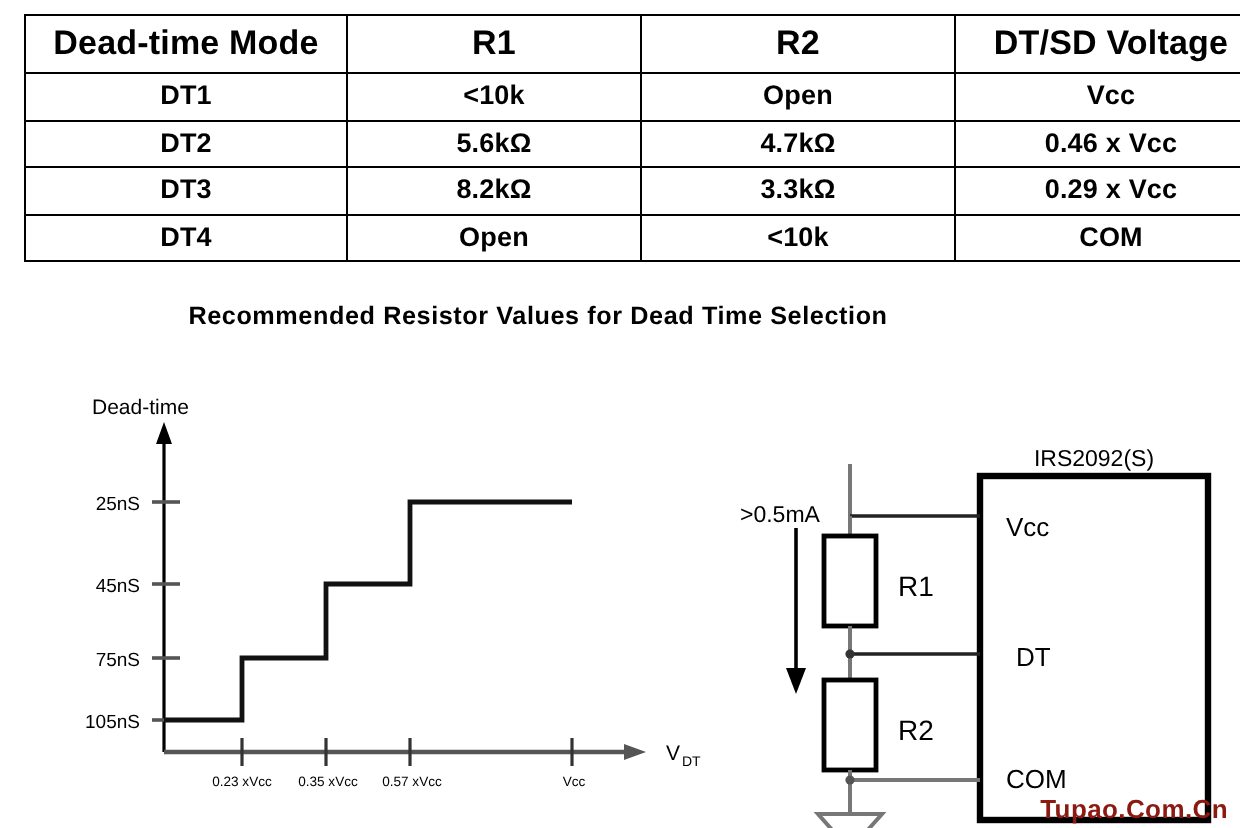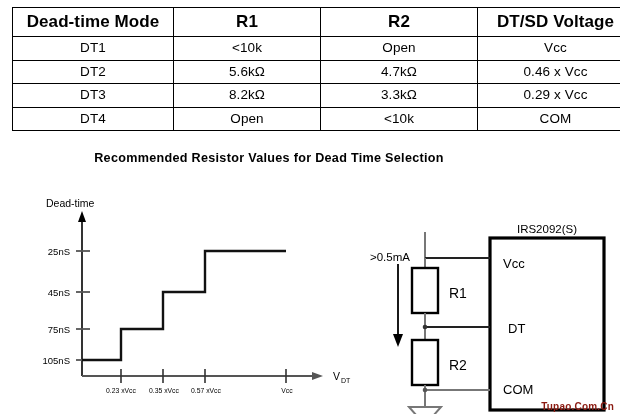--- a/index.html
+++ b/index.html
@@ -25,21 +25,21 @@
     width: 601px;
     border-collapse: collapse;
     table-layout: fixed;
   }
   #dt-table td, #dt-table th {
     border: 1.6px solid #000;
     text-align: center;
     font-size: 13.5px;
     line-height: 1;
     padding: 4px 2px 5px 2px;
-    font-weight: normal;
+    font-weight: bold;
     letter-spacing: 0.1px;
   }
   #dt-table thead th {
     font-weight: bold;
     font-size: 17px;
     padding: 5px 2px 6px 2px;
   }
   .col-mode { width: 156px; }
   .col-r1   { width: 142px; }
   .col-r2   { width: 152px; }
@@ -69,21 +69,21 @@
 
   .svgtext {
     font-family: "Liberation Sans", sans-serif;
     fill: #000;
   }
 
   #watermark {
     position: absolute;
     right: 6px;
     bottom: 2px;
-    font-size: 10px;
+    font-size: 13px;
     font-weight: bold;
     color: #8b1a11;
     letter-spacing: 0.2px;
     font-family: "Liberation Sans", sans-serif;
   }
 </style>
 </head>
 <body>
 
 <table id="dt-table">

